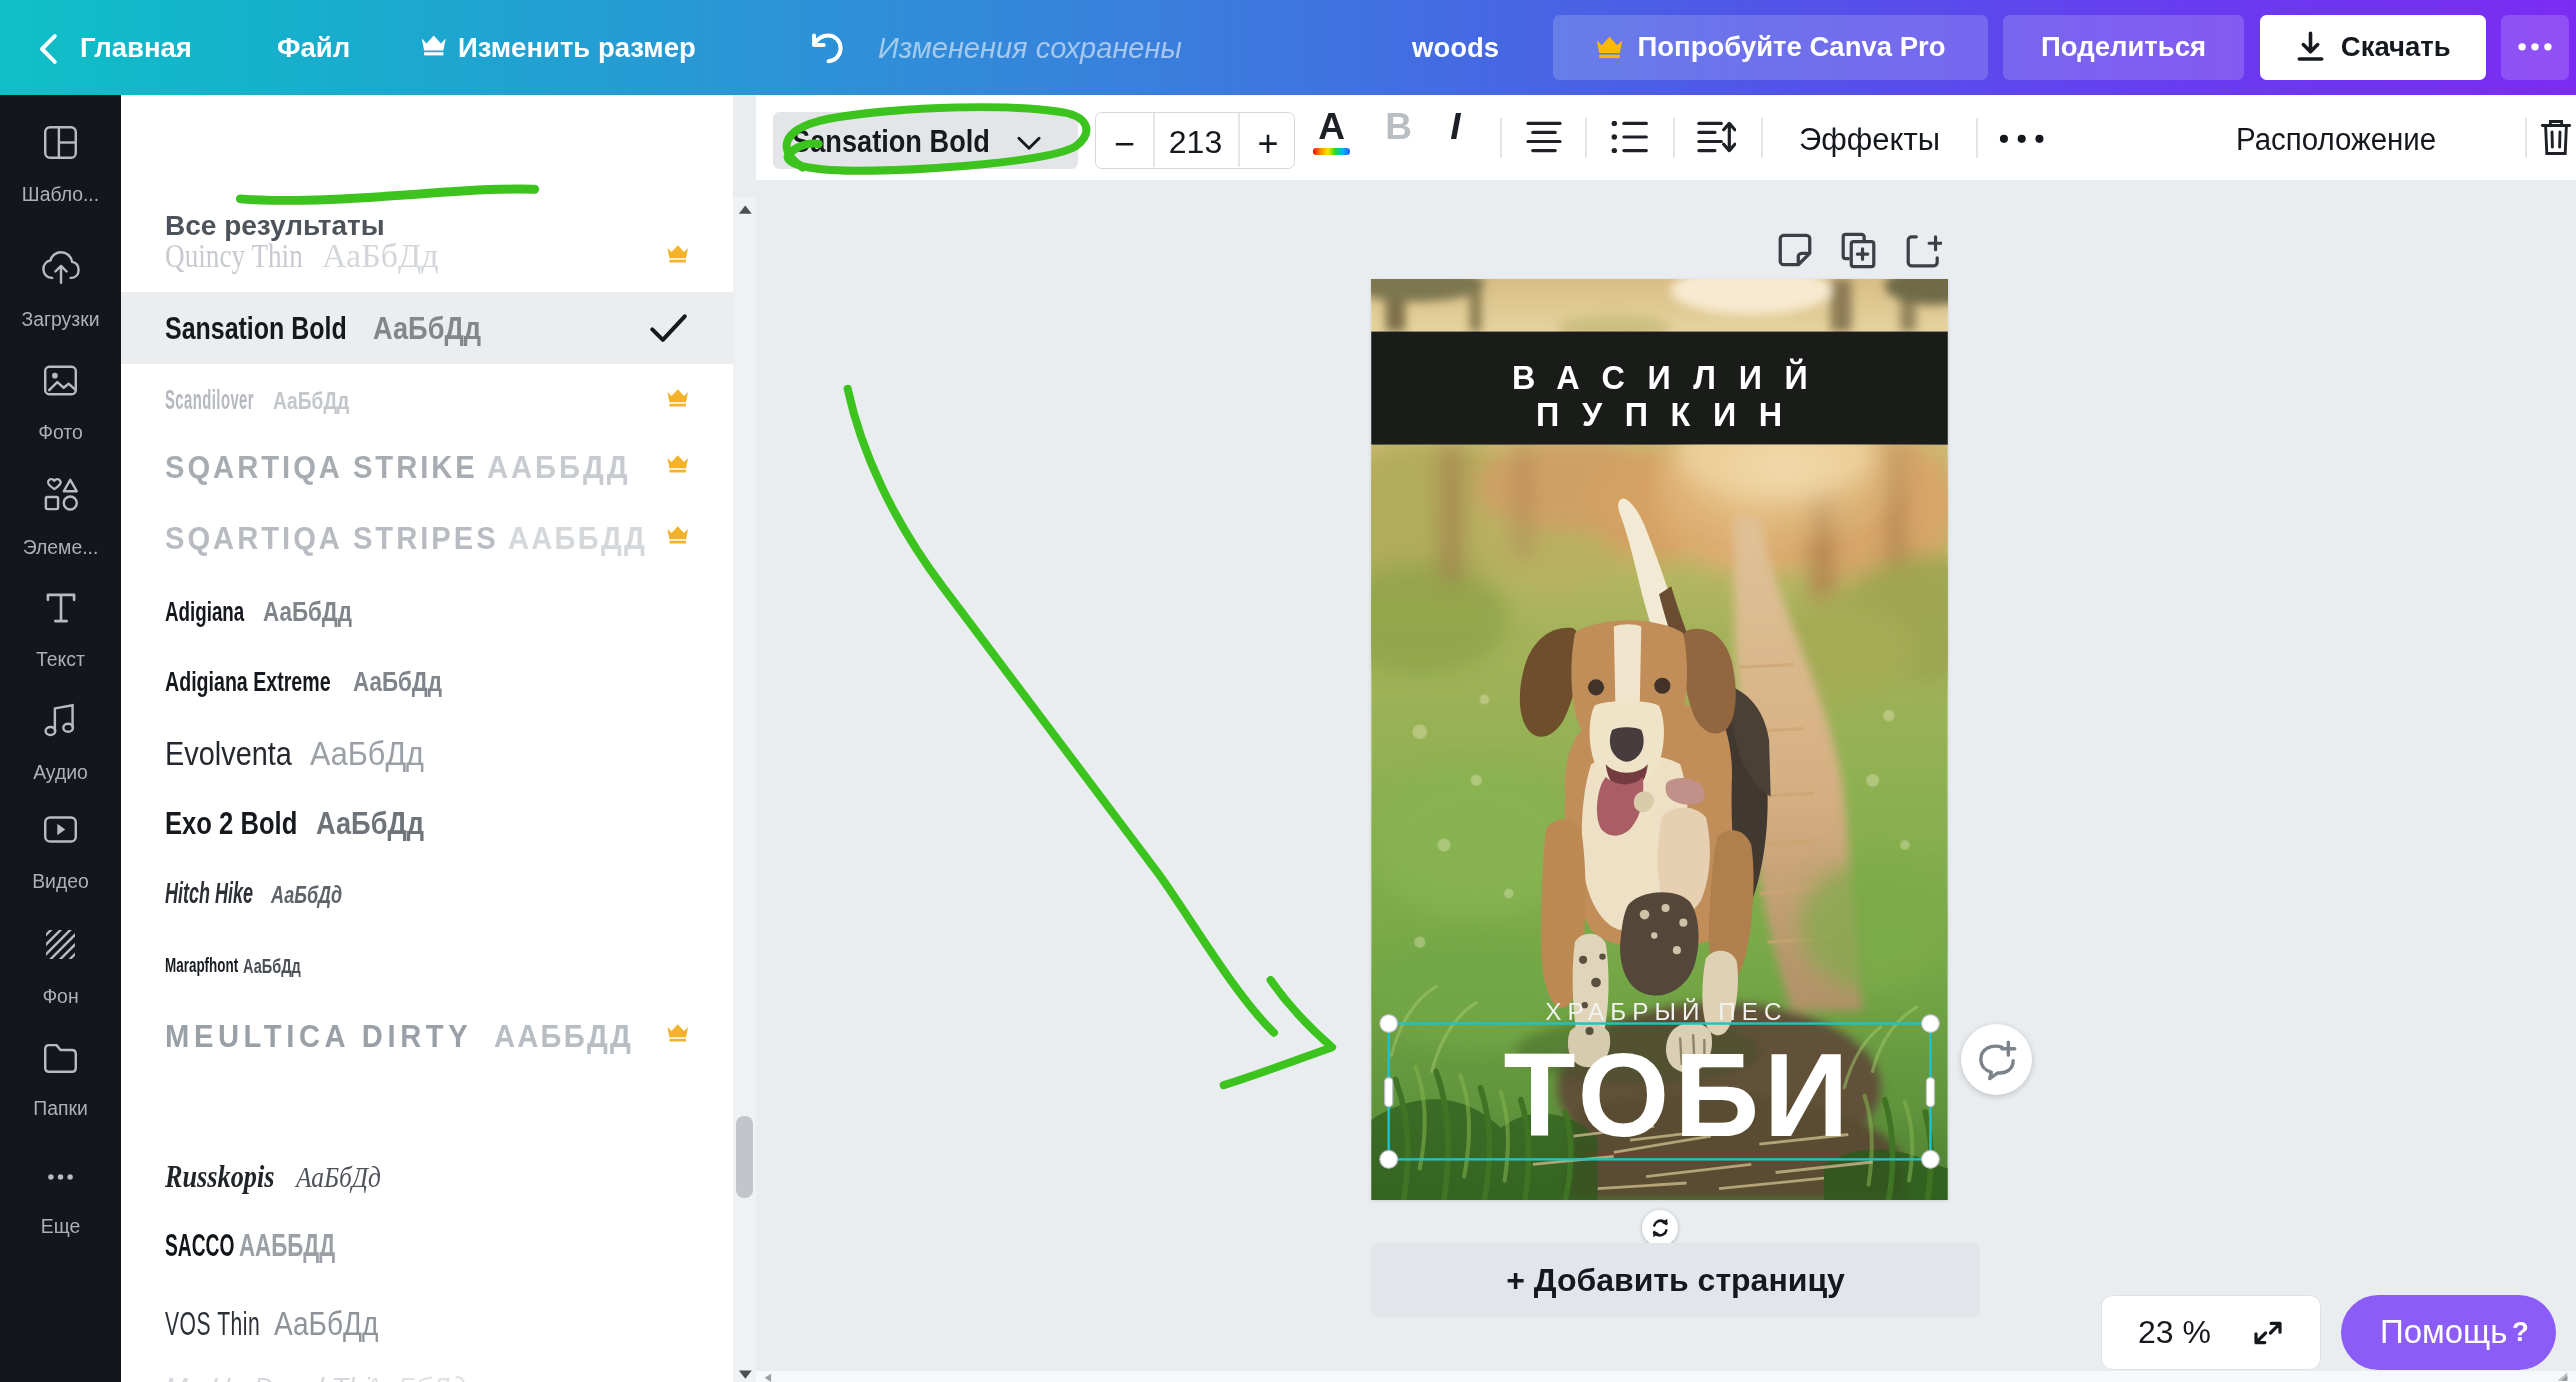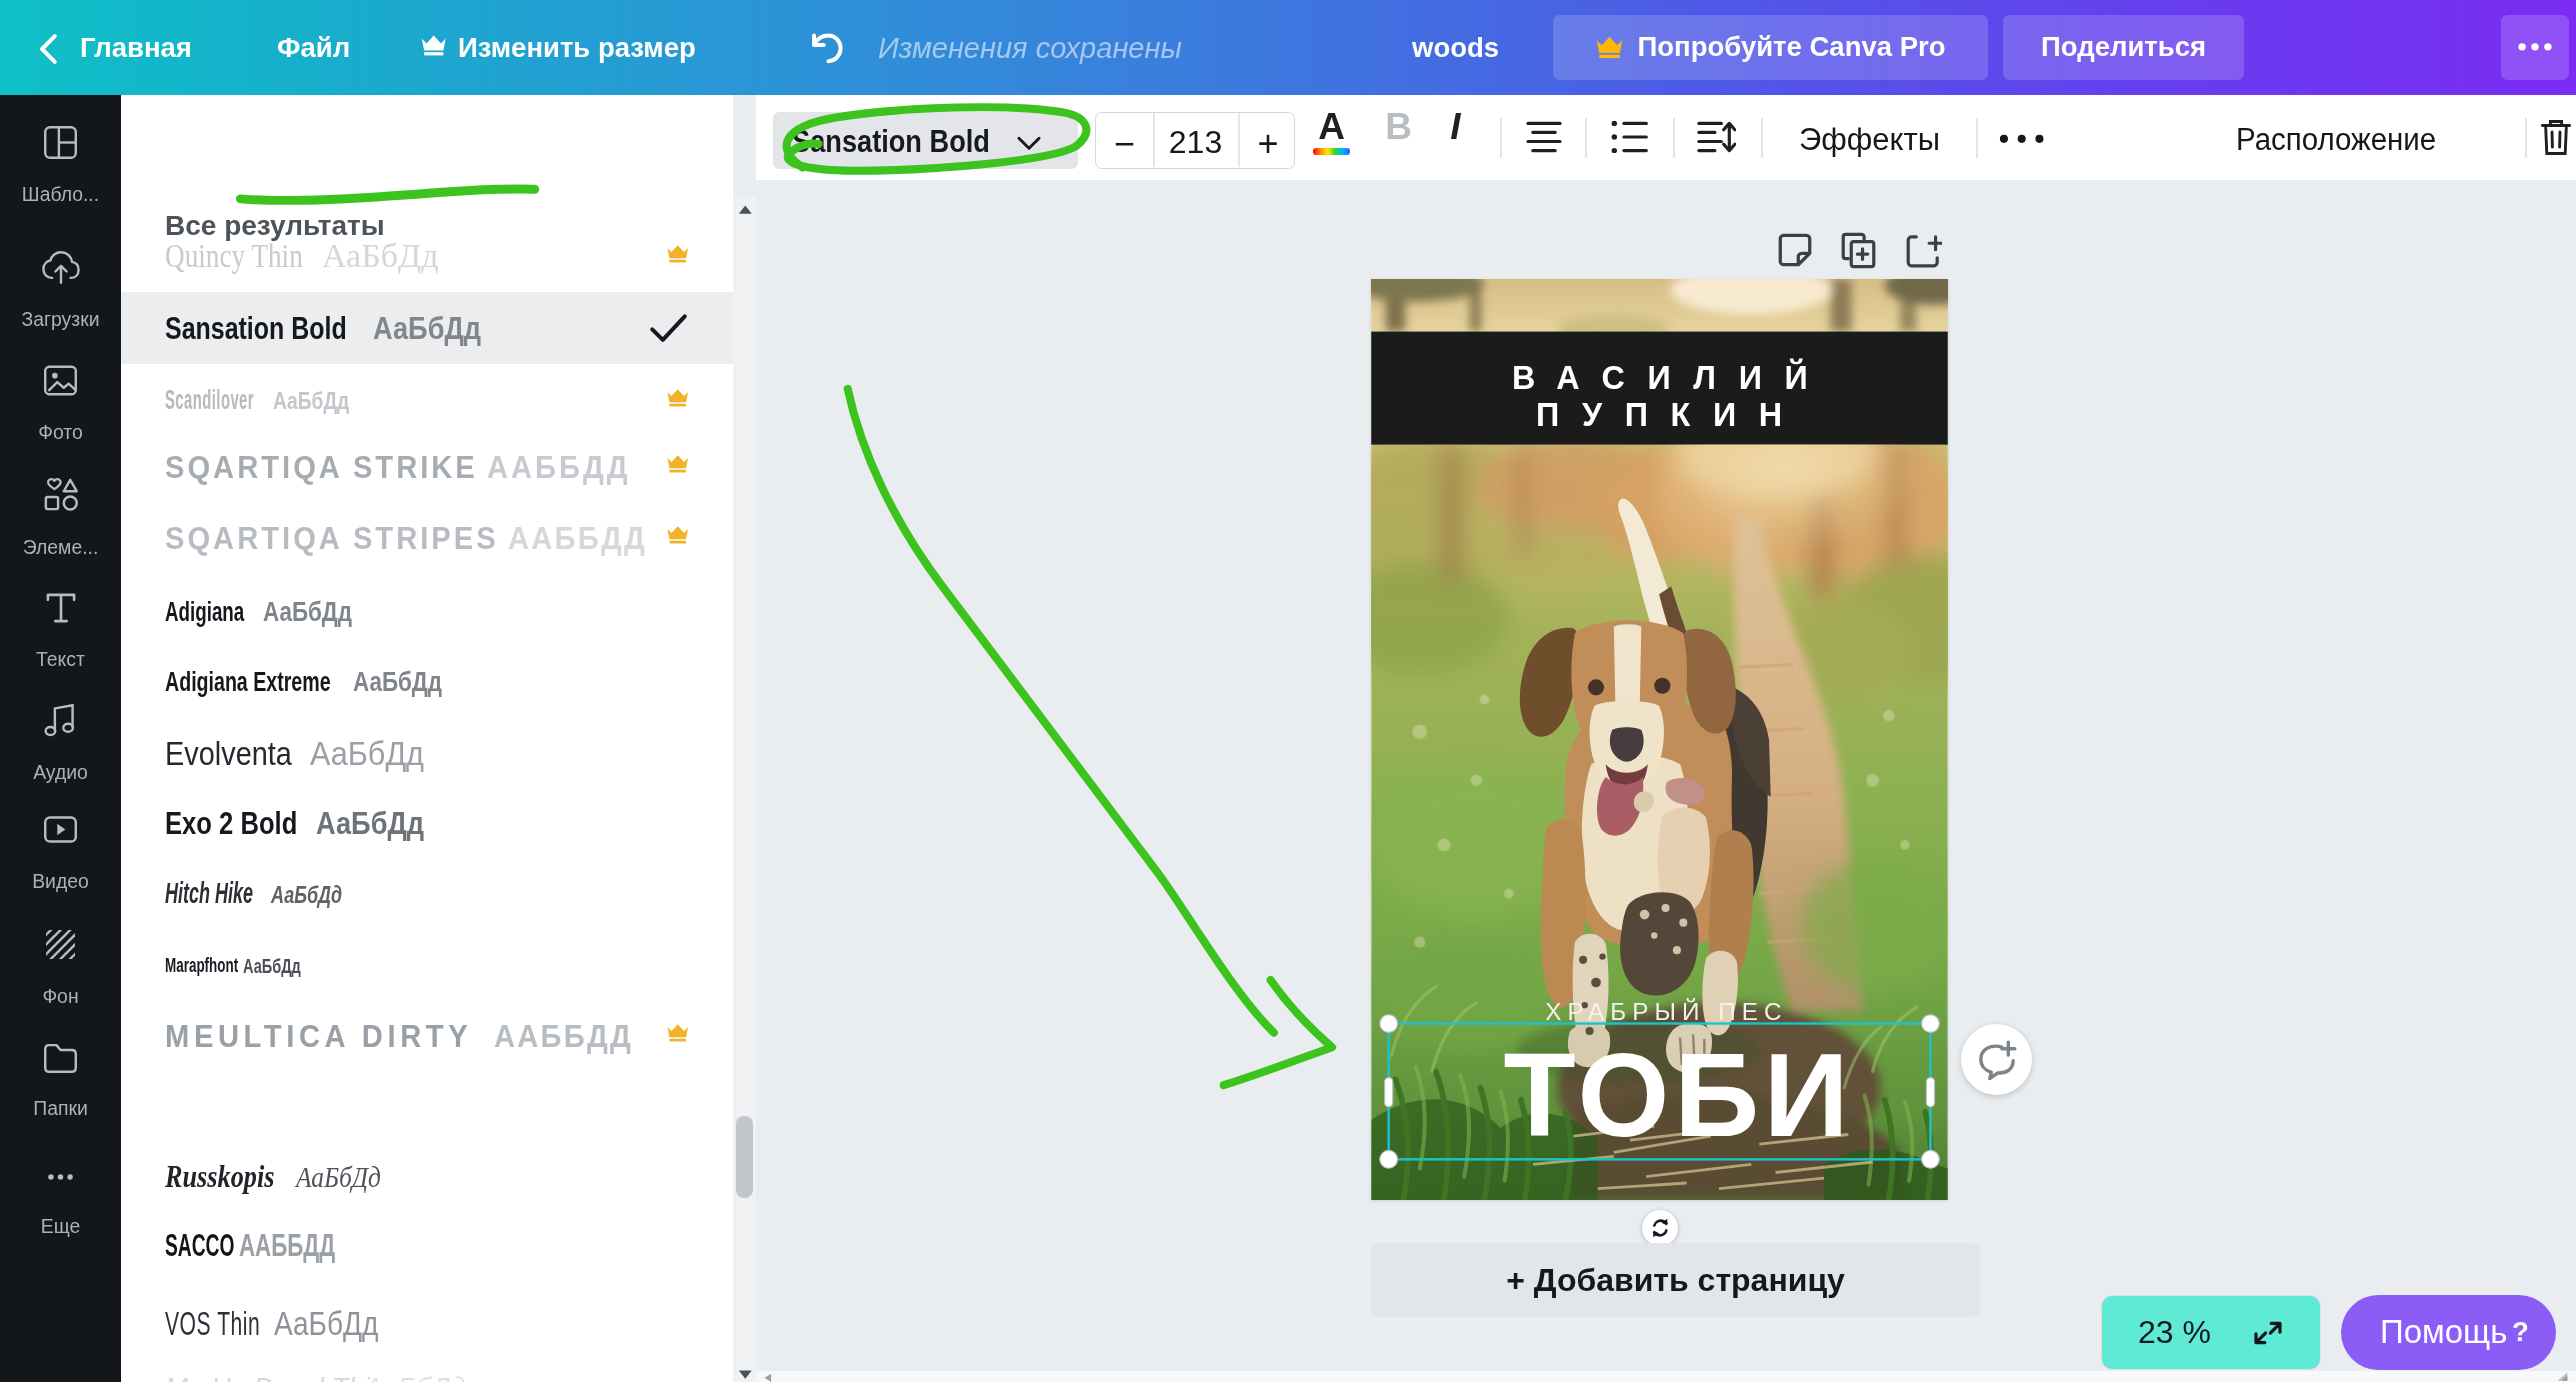--- a/index.html
+++ b/index.html
@@ -19,21 +19,21 @@
 .fname{position:absolute;left:44px;white-space:nowrap;}
 .fsamp{position:absolute;white-space:nowrap;}
 .crown{position:absolute;left:540px;}
 
 #toolbar{left:756px;top:95px;width:1820px;height:86px;background:#fff;}
 .tsep{position:absolute;top:22.6px;width:1.6px;height:40px;background:#e2e4e7;}
 
 #canvas{left:756px;top:180px;width:1820px;height:1202px;background:#e9edf0;}
 #poster{position:absolute;left:615px;top:99px;width:577px;height:921px;box-shadow:0 0.8px 3.2px rgba(0,0,0,0.12);}
 #addpage{position:absolute;left:615px;top:1063px;width:609px;height:74px;background:#e2e6ea;border-radius:6.5px;color:#15191e;font-size:32px;font-weight:700;display:flex;align-items:center;justify-content:center;}
-#zoombtn{position:absolute;left:1345px;top:1115px;width:220px;height:75px;background:#5eead4;border:1.6px solid #dde1e5;border-radius:11.3px;box-sizing:border-box;}
+#zoombtn{position:absolute;left:1345px;top:1115px;width:220px;height:75px;background:#ffffff;border:1.6px solid #dde1e5;border-radius:11.3px;box-sizing:border-box;}
 #helpbtn{position:absolute;left:1585px;top:1115px;width:215px;height:75px;background:#8b5cf6;border-radius:38px;color:#fff;}
 #hscroll{left:756px;top:1371px;width:1820px;height:11.3px;background:#f7f8fa;}
 </style></head>
 <body>
 <div class="abs" id="header">
   <svg class="abs" style="left:34px;top:31px" width="32" height="36" viewBox="0 0 40 44">
       <path d="M26 6 L10 22 L26 38" fill="none" stroke="#fff" stroke-width="5" stroke-linecap="round" stroke-linejoin="round"></path>
     </svg>
   <div class="htxt" style="left:80px">Главная</div>
   <div class="htxt" style="left:277px">Файл</div>
@@ -48,20 +48,26 @@
     </svg>
   <div class="htxt" style="left:878px;font-weight:400;font-style:italic;color:rgba(255,255,255,0.55);font-size:29px">Изменения сохранены</div>
   <div class="htxt" style="left:1412px">woods</div>
   <div class="hbtn" style="left:1553px;width:435px">
     <svg width="29" height="26" viewBox="0 0 34 30" style="margin-right:13px">
         <path d="M2 7 L8 13 L17 3 L26 13 L32 7 L29 22 L5 22 Z" fill="#ffb800"></path>
         <rect x="5" y="24" width="24" height="4" fill="#ffb800"></rect>
       </svg>
     Попробуйте Canva Pro</div>
   <div class="hbtn" style="left:2003px;width:241px">Поделиться</div>
+  <div class="hbtn" style="left:2260px;width:226px;background:#fff;color:#15191f">
+    <svg width="31" height="32" viewBox="0 0 38 40" style="margin-right:14.6px">
+        <path d="M19 3 L19 25 M10 17 L19 26 L28 17" fill="none" stroke="#15191f" stroke-width="4.5" stroke-linecap="round" stroke-linejoin="round"></path>
+        <path d="M5 35 L33 35" stroke="#15191f" stroke-width="4.5" stroke-linecap="round"></path>
+      </svg>
+    Скачать</div>
   <div class="hbtn" style="left:2501px;width:68px">
       <svg width="36" height="9.7" viewBox="0 0 44 12">
         <circle cx="6" cy="6" r="4.6" fill="#fff"></circle>
         <circle cx="22" cy="6" r="4.6" fill="#fff"></circle>
         <circle cx="38" cy="6" r="4.6" fill="#fff"></circle>
       </svg>
     </div>
 </div>
 <div class="abs" id="sidebar">
   <div class="sbitem" style="top:29px"><svg width="37" height="37" viewBox="0 0 46 46">

